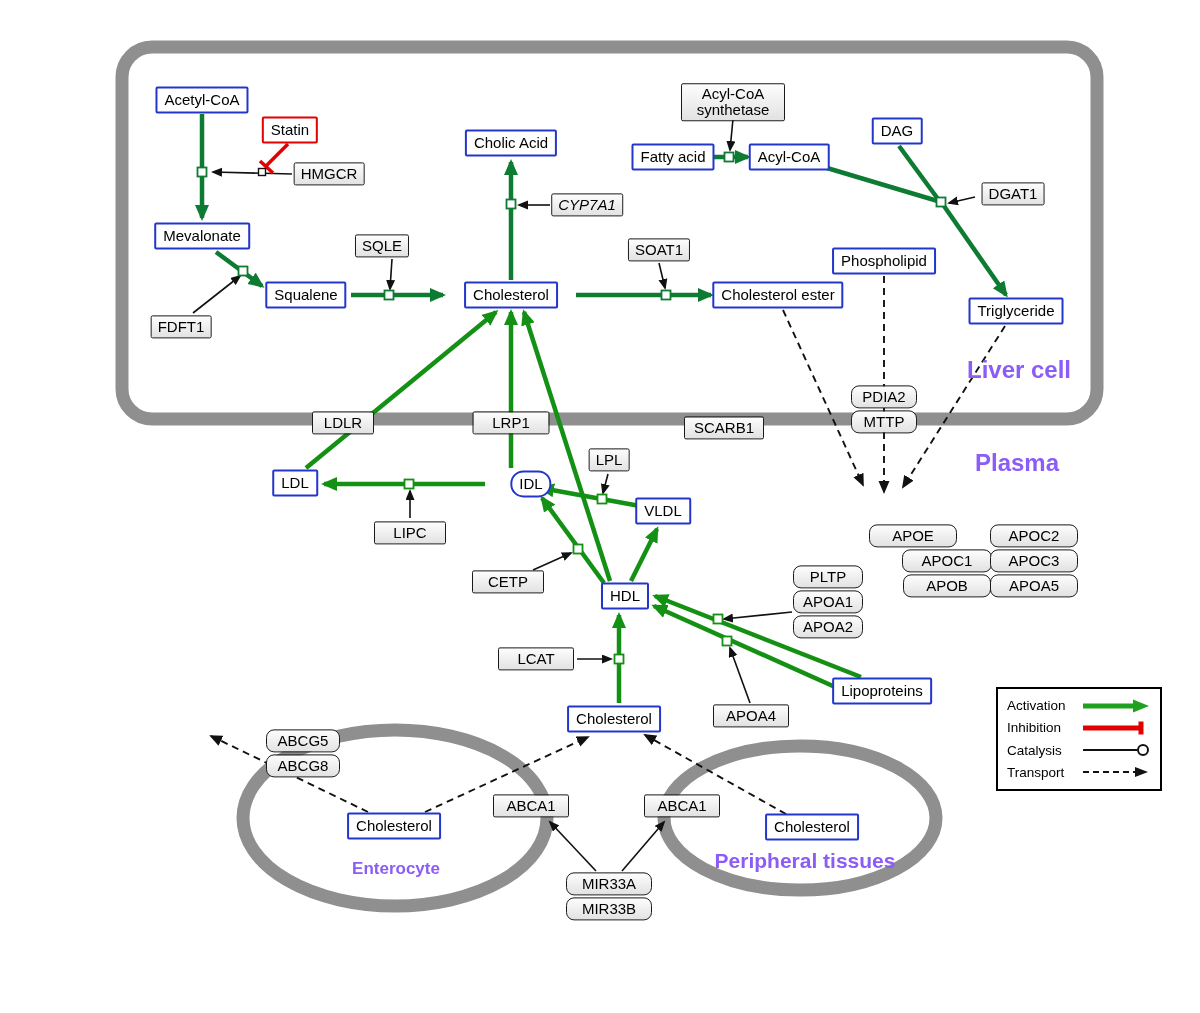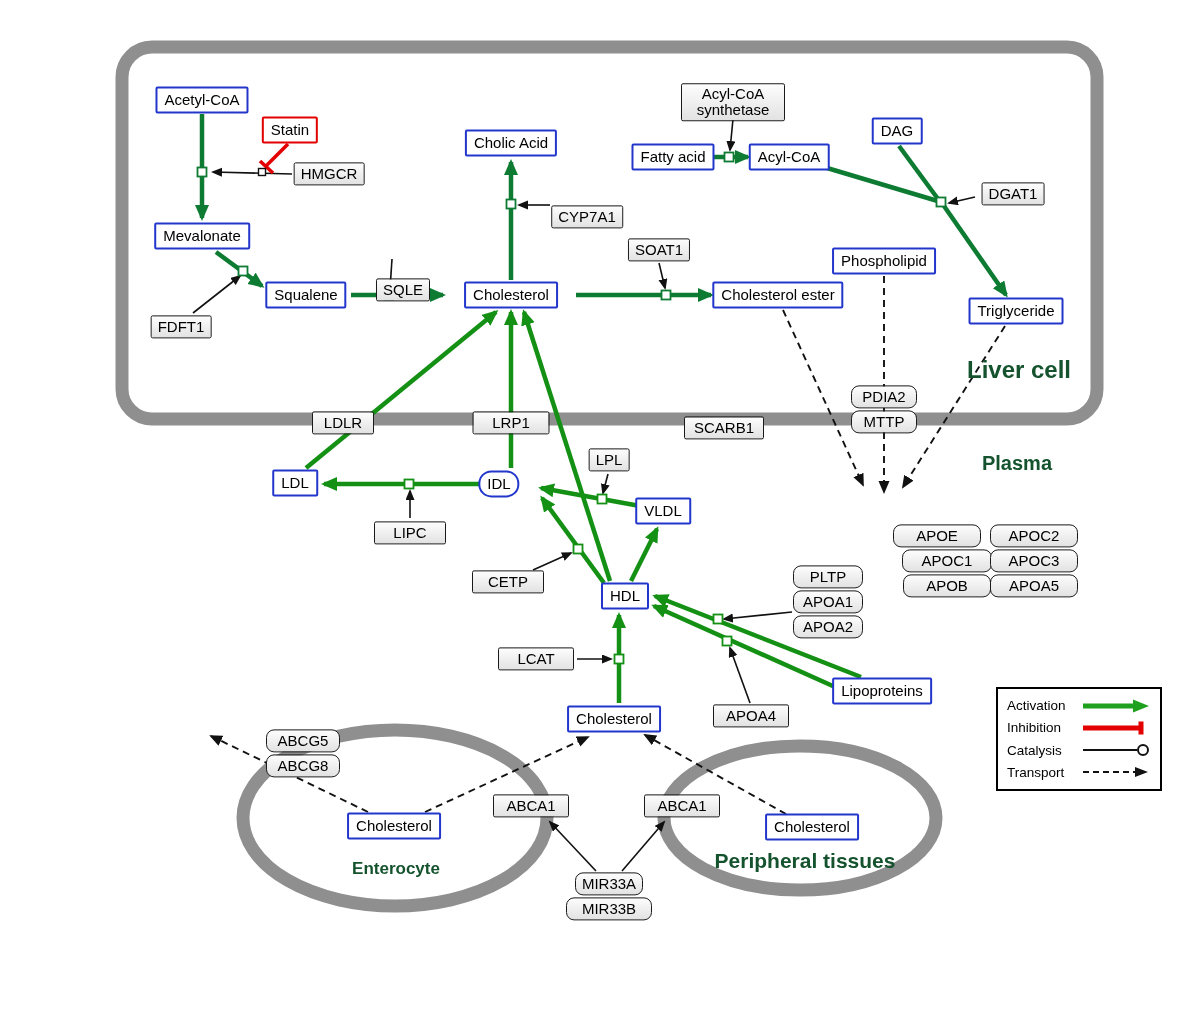--- a/index.html
+++ b/index.html
@@ -15,21 +15,21 @@
   .rs-g{fill:#fff;stroke:#149114;stroke-width:1.8;}
   .rs-k{fill:#fff;stroke:#111;stroke-width:1.4;}
   .node{position:absolute;transform:translate(-50%,-50%);font-size:15px;line-height:1.15;
         padding:3px 7px;background:#fff;white-space:nowrap;text-align:center;color:#000;z-index:3;
         border-radius:2px;box-sizing:border-box;}
   .met{border:2.5px solid #2336cc;}
   .enz{border:1.3px solid #1a1a1a;background:linear-gradient(180deg,#fdfdfd 0%,#e2e2e2 100%);padding:2px 6px;}
   .drug{border:2.5px solid #e30000;}
   .stk{padding:2px 0;border-radius:8px;}
   .wrap{white-space:normal;line-height:1.05;}
-  .region-label{position:absolute;transform:translate(-50%,-50%);font-weight:bold;color:#14532d;z-index:2;white-space:nowrap;}
+  .region-label{position:absolute;transform:translate(-50%,-50%);font-weight:bold;color:#8b5cf6;z-index:2;white-space:nowrap;}
   .legend{position:absolute;left:996px;top:687px;width:166px;height:104px;border:2.5px solid #000;
           background:#fff;z-index:3;box-sizing:border-box;padding:7px 9px;display:flex;flex-direction:column;justify-content:space-between;}
   .legend-row{display:flex;align-items:center;justify-content:space-between;height:19px;}
   .legend-row .lbl{font-size:13.5px;color:#000;}
 </style>
 </head>
 <body>
 
 <div id="canvas">
 
@@ -121,78 +121,78 @@
       <rect class="rs-g" x="597.5" y="494.5" width="9" height="9"></rect>
       <rect class="rs-g" x="404.5" y="479.5" width="9" height="9"></rect>
       <rect class="rs-g" x="713.5" y="614.5" width="9" height="9"></rect>
       <rect class="rs-g" x="722.5" y="636.5" width="9" height="9"></rect>
       <rect class="rs-g" x="614.5" y="654.5" width="9" height="9"></rect>
       <rect class="rs-k" x="258.5" y="168.5" width="7" height="7"></rect>
     </g>
   </svg>
 
   <div class="region-label" style="left:1019px;top:370px;font-size:24px;">Liver cell</div>
-  <div class="region-label" style="left:1017px;top:463px;font-size:20px;">Plasma</div>
+  <div class="region-label" style="left:1017px;top:463px;font-size:24px;">Plasma</div>
   <div class="region-label" style="left:396px;top:869px;font-size:17px;">Enterocyte</div>
   <div class="region-label" style="left:805px;top:861px;font-size:21px;">Peripheral tissues</div>
 
   <div class="node met" style="left:202px;top:100px;">Acetyl-CoA</div>
   <div class="node drug" style="left:290px;top:130px;">Statin</div>
   <div class="node enz" style="left:329px;top:174px;">HMGCR</div>
   <div class="node met" style="left:202px;top:236px;">Mevalonate</div>
   <div class="node enz" style="left:181px;top:327px;">FDFT1</div>
   <div class="node met" style="left:306px;top:295px;">Squalene</div>
-  <div class="node enz" style="left:403px;top:246px;margin-top:44px;">SQLE</div>
+  <div class="node enz" style="left:382px;top:246px;">SQLE</div>
   <div class="node met" style="left:511px;top:143px;">Cholic Acid</div>
-  <div class="node enz" style="left:587px;top:217px;">CYP7A1</div>
+  <div class="node enz" style="left:587px;top:205px;font-style:italic;">CYP7A1</div>
   <div class="node met" style="left:511px;top:295px;">Cholesterol</div>
   <div class="node enz" style="left:659px;top:250px;">SOAT1</div>
   <div class="node met" style="left:778px;top:295px;">Cholesterol ester</div>
   <div class="node enz wrap" style="left:733px;top:102px;width:104px;">Acyl-CoA synthetase</div>
   <div class="node met" style="left:673px;top:157px;">Fatty acid</div>
   <div class="node met" style="left:789px;top:157px;">Acyl-CoA</div>
   <div class="node met" style="left:897px;top:131px;">DAG</div>
   <div class="node enz" style="left:1013px;top:194px;">DGAT1</div>
   <div class="node met" style="left:884px;top:261px;">Phospholipid</div>
   <div class="node met" style="left:1016px;top:311px;">Triglyceride</div>
 
   <div class="node enz stk" style="left:884px;top:397px;width:66px;">PDIA2</div>
   <div class="node enz stk" style="left:884px;top:422px;width:66px;">MTTP</div>
   <div class="node enz" style="left:343px;top:423px;width:62px;">LDLR</div>
   <div class="node enz" style="left:511px;top:423px;width:77px;">LRP1</div>
   <div class="node enz" style="left:724px;top:428px;width:80px;">SCARB1</div>
   <div class="node met" style="left:295px;top:483px;">LDL</div>
-  <div class="node met" style="left:499px;top:484px;border-radius:13px;">IDL</div>
+  <div class="node met" style="left:531px;top:484px;border-radius:13px;">IDL</div>
   <div class="node enz" style="left:609px;top:460px;">LPL</div>
   <div class="node met" style="left:663px;top:511px;">VLDL</div>
   <div class="node enz" style="left:410px;top:533px;width:72px;">LIPC</div>
   <div class="node enz" style="left:508px;top:582px;width:72px;">CETP</div>
   <div class="node met" style="left:625px;top:596px;">HDL</div>
   <div class="node enz" style="left:536px;top:659px;width:76px;">LCAT</div>
   <div class="node enz stk" style="left:828px;top:577px;width:70px;">PLTP</div>
   <div class="node enz stk" style="left:828px;top:602px;width:70px;">APOA1</div>
   <div class="node enz stk" style="left:828px;top:627px;width:70px;">APOA2</div>
   <div class="node enz" style="left:751px;top:716px;width:76px;">APOA4</div>
   <div class="node met" style="left:882px;top:691px;">Lipoproteins</div>
   <div class="node met" style="left:614px;top:719px;">Cholesterol</div>
 
-  <div class="node enz stk" style="left:937px;top:536px;width:88px;">APOE</div>
+  <div class="node enz stk" style="left:913px;top:536px;width:88px;">APOE</div>
   <div class="node enz stk" style="left:1034px;top:536px;width:88px;">APOC2</div>
   <div class="node enz stk" style="left:947px;top:561px;width:90px;">APOC1</div>
   <div class="node enz stk" style="left:1034px;top:561px;width:88px;">APOC3</div>
   <div class="node enz stk" style="left:947px;top:586px;width:88px;">APOB</div>
   <div class="node enz stk" style="left:1034px;top:586px;width:88px;">APOA5</div>
 
   <div class="node enz stk" style="left:303px;top:741px;width:74px;">ABCG5</div>
   <div class="node enz stk" style="left:303px;top:766px;width:74px;">ABCG8</div>
   <div class="node met" style="left:394px;top:826px;">Cholesterol</div>
   <div class="node enz" style="left:531px;top:806px;width:76px;">ABCA1</div>
   <div class="node enz" style="left:682px;top:806px;width:76px;">ABCA1</div>
   <div class="node met" style="left:812px;top:827px;">Cholesterol</div>
-  <div class="node enz stk" style="left:609px;top:884px;width:68px;">MIR33A</div>
+  <div class="node enz stk" style="left:609px;top:884px;width:86px;">MIR33A</div>
   <div class="node enz stk" style="left:609px;top:909px;width:86px;">MIR33B</div>
 
   <div class="legend">
     <div class="legend-row">
       <span class="lbl">Activation</span>
       <svg width="70" height="16">
         <line x1="2" y1="8" x2="52" y2="8" stroke="#1fa01f" stroke-width="5"></line>
         <polygon points="52,1.5 68,8 52,14.5" fill="#1fa01f"></polygon>
       </svg>
     </div>

